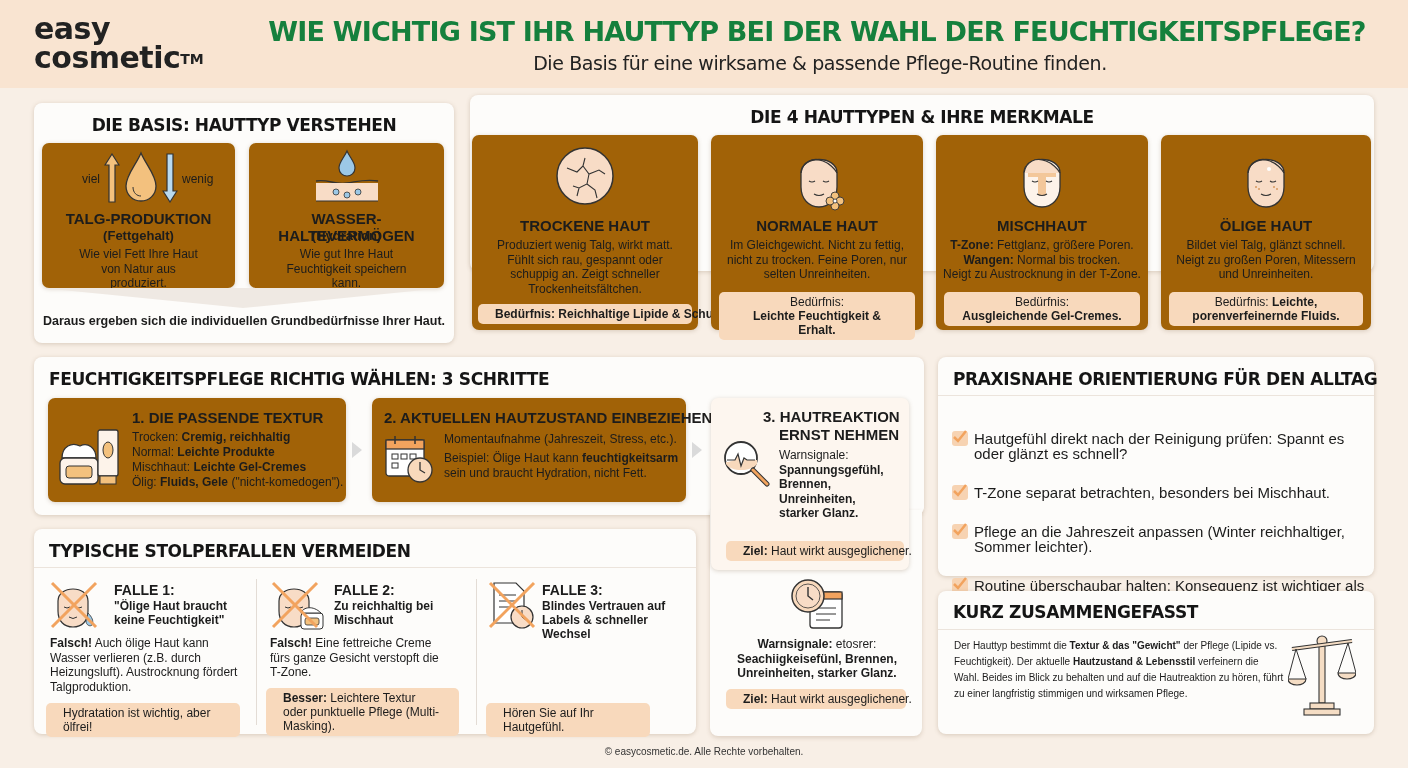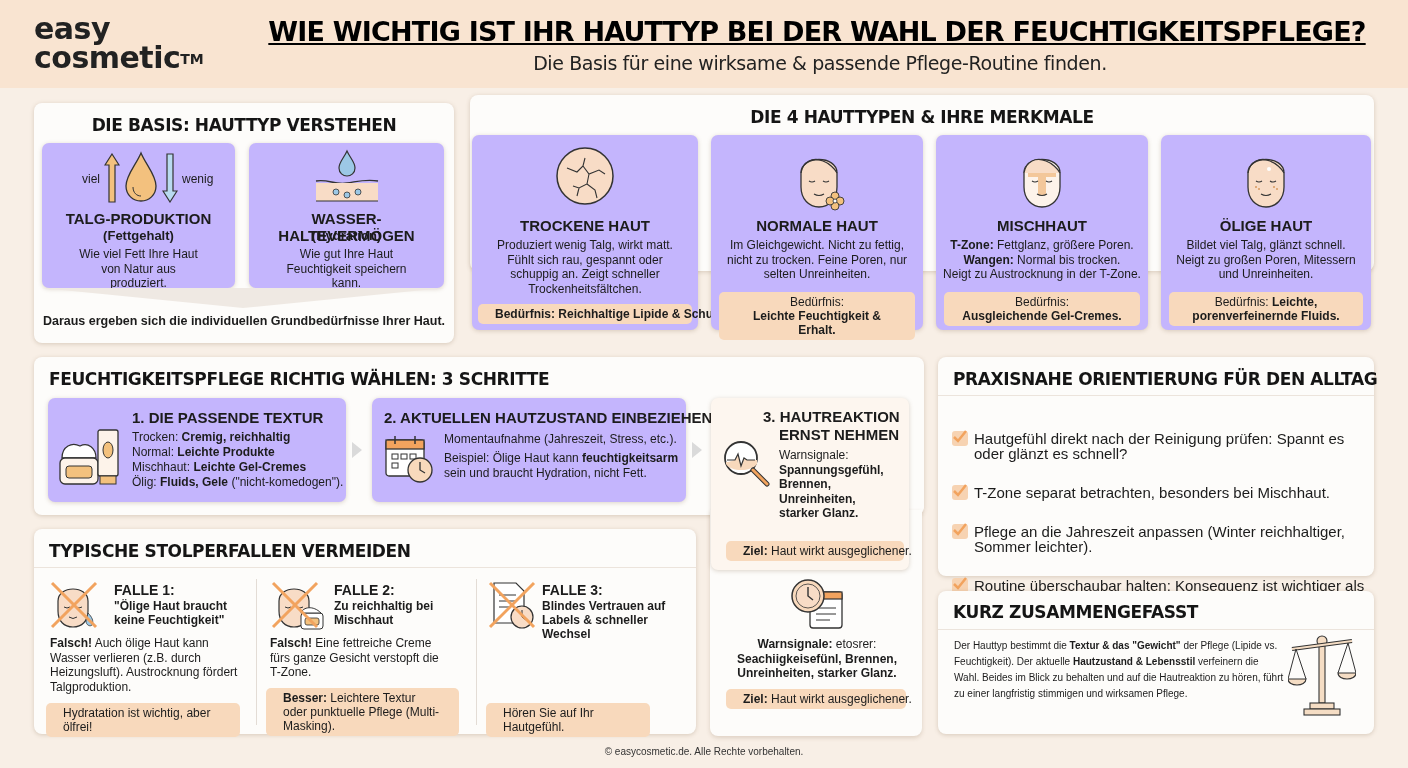--- a/index.html
+++ b/index.html
@@ -19,34 +19,34 @@
   }
   .logo {
     position: absolute; left: 34px; top: 14px;
     font-family: "DejaVu Sans", sans-serif; font-weight: 700;
     font-size: 30px; line-height: 29px; color: #222; letter-spacing: -0.5px;
   }
   .logo sup { font-size: 14px; vertical-align: top; position: relative; top: 2px; letter-spacing: 0; }
   .title {
     position: absolute; left: 262px; top: 16px; width: 1110px; text-align: center;
     font-family: "DejaVu Sans", sans-serif; font-weight: 700; font-size: 27px;
-    letter-spacing: -0.8px; color: #000000; white-space: nowrap; text-decoration: underline;
+    letter-spacing: -0.8px; color: #15803d; white-space: nowrap;
   }
   .subtitle {
     position: absolute; left: 470px; top: 52px; width: 700px; text-align: center;
     font-family: "DejaVu Sans", sans-serif; font-size: 19px; color: #222;
     letter-spacing: -0.4px; white-space: nowrap;
   }
 
   .panel {
     position: absolute; background: #fdfcfa; border-radius: 8px;
     box-shadow: 0 1px 4px rgba(120,90,60,0.25);
   }
   .card {
-    position: absolute; background: #c4b5fd; border-radius: 7px;
+    position: absolute; background: #a16207; border-radius: 7px;
     box-shadow: 0 1px 4px rgba(120,90,60,0.25);
   }
   .ptitle {
     font-family: "DejaVu Sans", sans-serif; font-weight: 700;
     font-size: 17px; letter-spacing: -0.4px; color: #151515; white-space: nowrap;
   }
   .hl {
     background: #f8d9bc; border-radius: 5px; padding: 3px 17px;
     font-size: 12px; line-height: 14px; text-align: center;
   }

